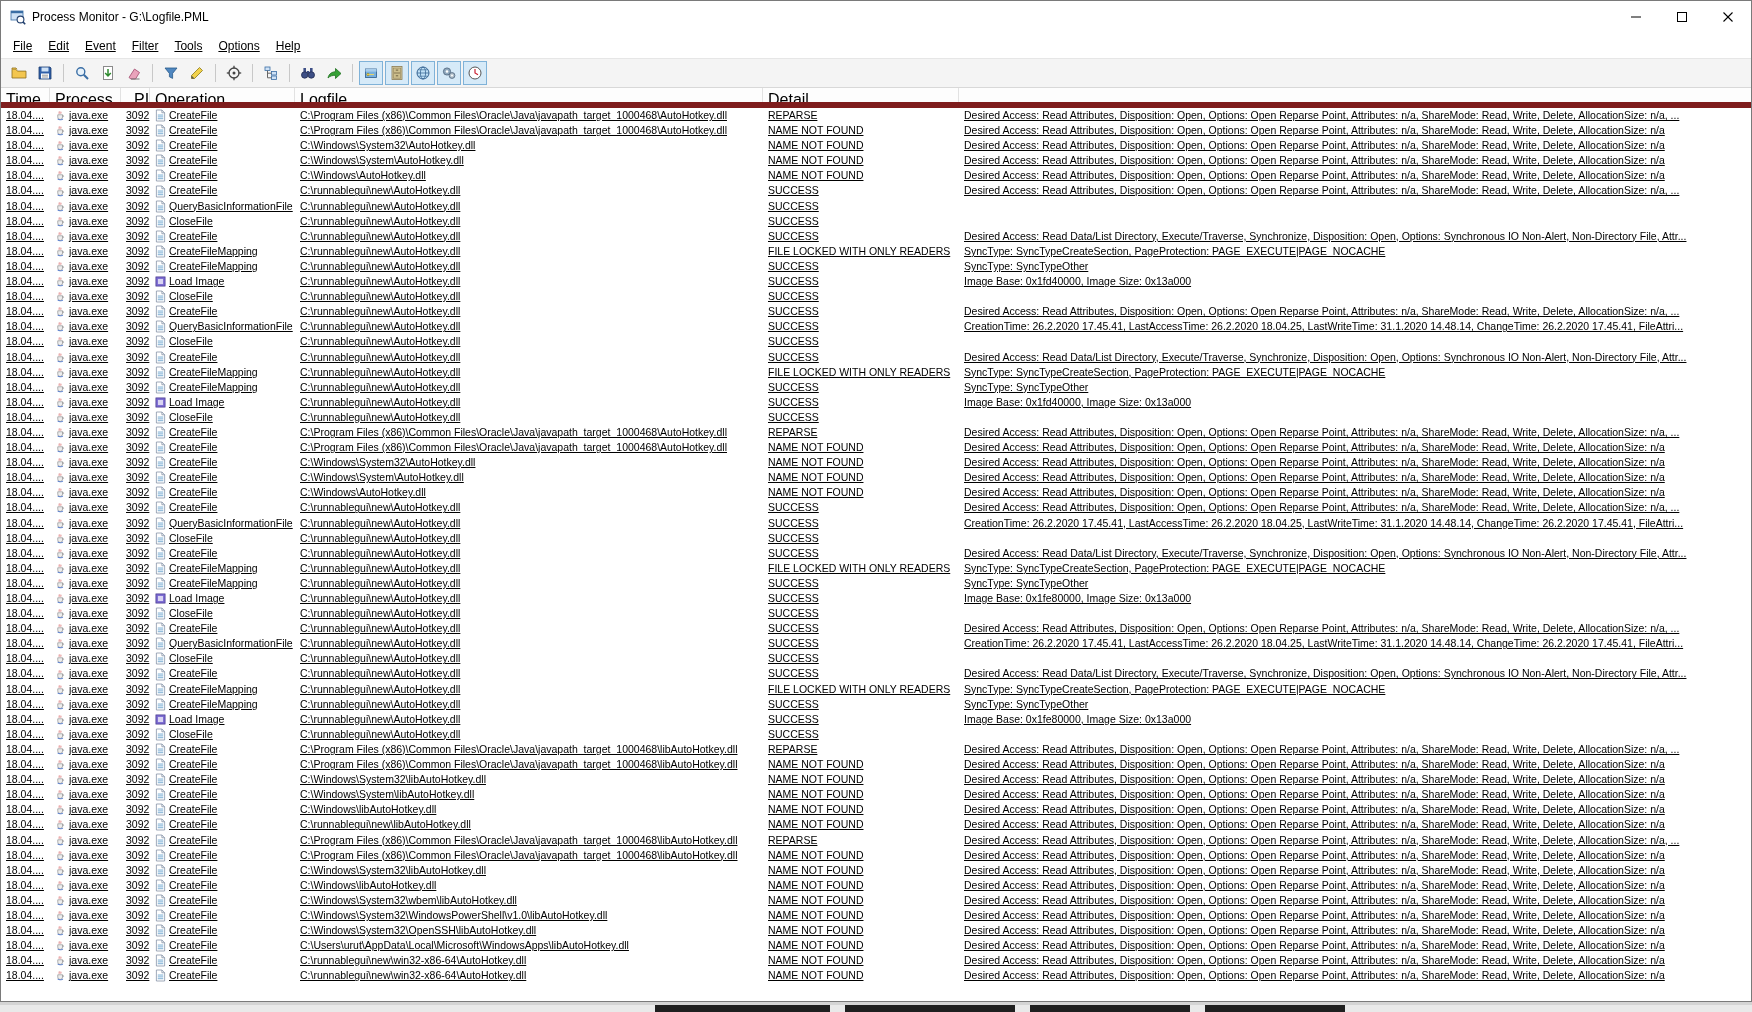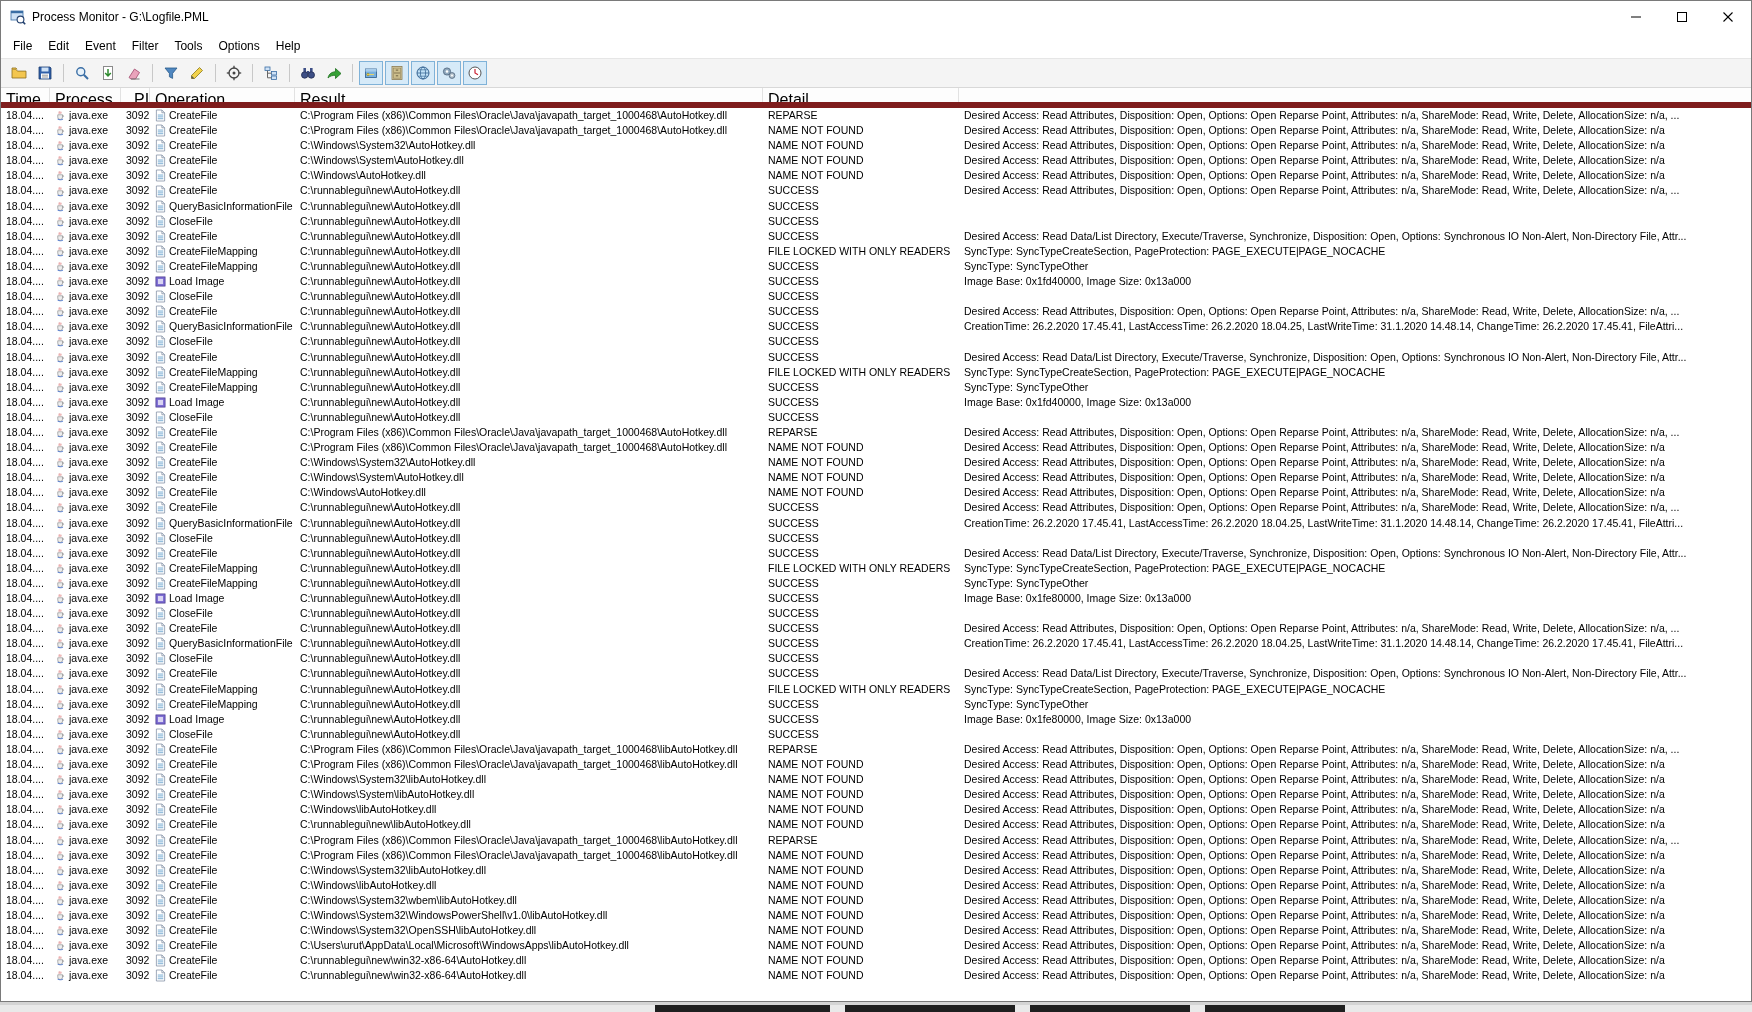--- a/index.html
+++ b/index.html
@@ -14,21 +14,21 @@
   .appicon { width: 16px; height: 16px; margin: 0 6px 0 9px; flex: 0 0 auto; }
   .appicon svg { width: 16px; height: 16px; display: block; }
   .title-text { font-size: 12px; color: #000; white-space: nowrap; }
   .win-controls { margin-left: auto; display: flex; height: 100%; }
   .win-btn { width: 46px; height: 100%; border: none; background: transparent;
              display: flex; align-items: center; justify-content: center; }
   .win-btn svg { width: 10px; height: 10px; display: block; }
 
   
   .menubar { height: 25px; flex: 0 0 auto; display: flex; align-items: center;
-             background: #fff; padding-left: 4px; font-size: 12px; }
+             background: #fff; padding-left: 4px; font-size: 12px; text-decoration: underline; }
   .menu-item { padding: 3px 8px; white-space: nowrap; }
 
   
   .toolbar { height: 30px; flex: 0 0 auto; display: flex; align-items: center;
              background: #f4f4f4; border-top: 1px solid #e6e6e6; border-bottom: 1px solid #d8d8d8;
              padding-left: 6px; gap: 2px; }
   .tb-btn { width: 24px; height: 24px; border: 1px solid transparent; background: transparent;
             display: flex; align-items: center; justify-content: center; padding: 0; }
   .tb-btn svg { width: 16px; height: 16px; display: block; }
   .tb-btn.pressed { background: #d6eaf8; border: 1px solid #7fb2d8; }
@@ -36,21 +36,21 @@
 
   
   .grid { display: grid; grid-template-columns: 49px 71px 29px 145px 468px 196px 1fr; }
   .header { height: 20px; flex: 0 0 auto; background: #fdfdfd; border-bottom: 6px solid #7f1d1d;
             font-size: 16px; color: #000; }
   .hcell { border-right: 1px solid #e2e2e2; padding: 3px 3px 0 5px;
            white-space: nowrap; overflow: hidden; }
   .hcell.right { text-align: right; padding-right: 7px; margin-left: 8px; }
 
   .list { flex: 1 1 auto; overflow: hidden; background: #fff; }
-  .row { height: 15.1px; line-height: 15.1px; font-size: 10.5px; color: #000; white-space: nowrap; }
+  .row { height: 15.1px; line-height: 15.1px; font-size: 10.5px; color: #000; white-space: nowrap; text-decoration: underline; }
   .cell { overflow: hidden; padding: 0 3px 0 5px; }
   .c-pid { text-align: right; padding-right: 7px; }
   .c-proc, .c-op { display: flex; align-items: center; gap: 3px; padding-top: 0; }
   .pic svg { width: 11px; height: 11px; display: block; }
   .oic svg { width: 11px; height: 13px; display: block; }
 
   
   .statusbar { height: 22px; flex: 0 0 auto; background: #f0f0f0; border-top: 1px solid #d4d4d4;
                font-size: 11px; display: flex; align-items: center; position: relative; }
   .status-left { margin-left: 8px; white-space: nowrap; }
@@ -261,21 +261,21 @@
           </svg>
         </span>
       </button>
     </div>
 
   <div class="header grid">
       <div class="hcell">Time ...</div>
       <div class="hcell">Process...</div>
       <div class="hcell right">PID</div>
       <div class="hcell">Operation</div>
-      <div class="hcell">Result</div>
+      <div class="hcell">Logfile</div>
       <div class="hcell">Detail</div>
     </div>
 
   <div class="list">
       <div class="row grid">
         <div class="cell c-time">18.04....</div>
         <div class="cell c-proc">
           <span class="pic">
             <svg viewBox="0 0 12 12">
               <path d="M3 5.2h5.2v2.6a2.6 2.6 0 0 1-5.2 0z" fill="#eee" stroke="#888" stroke-width="0.7"></path>

